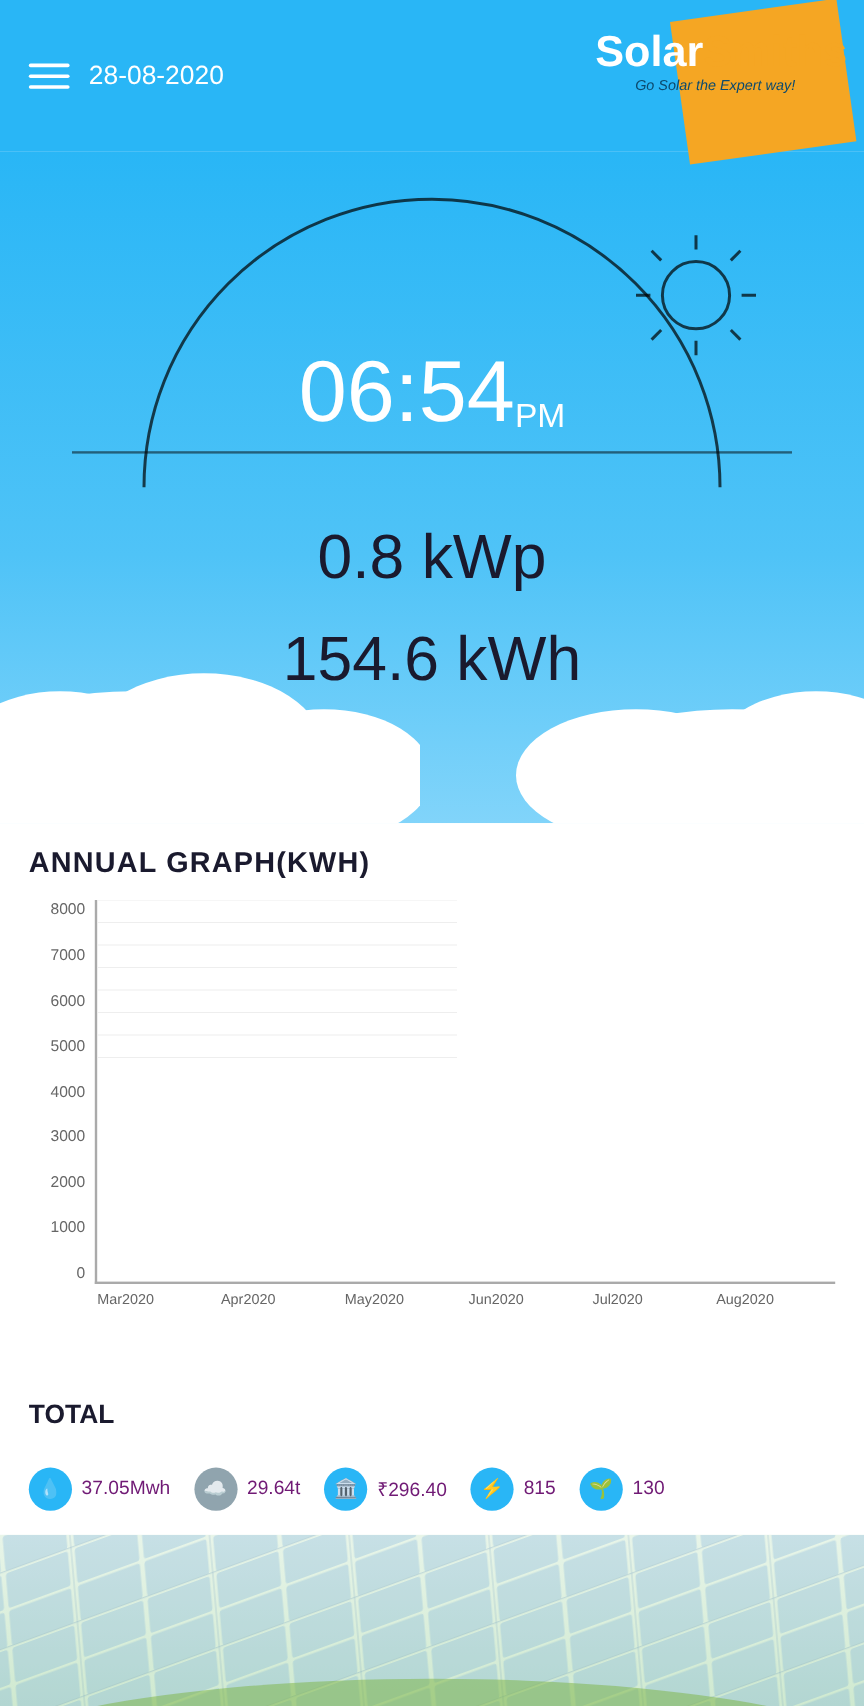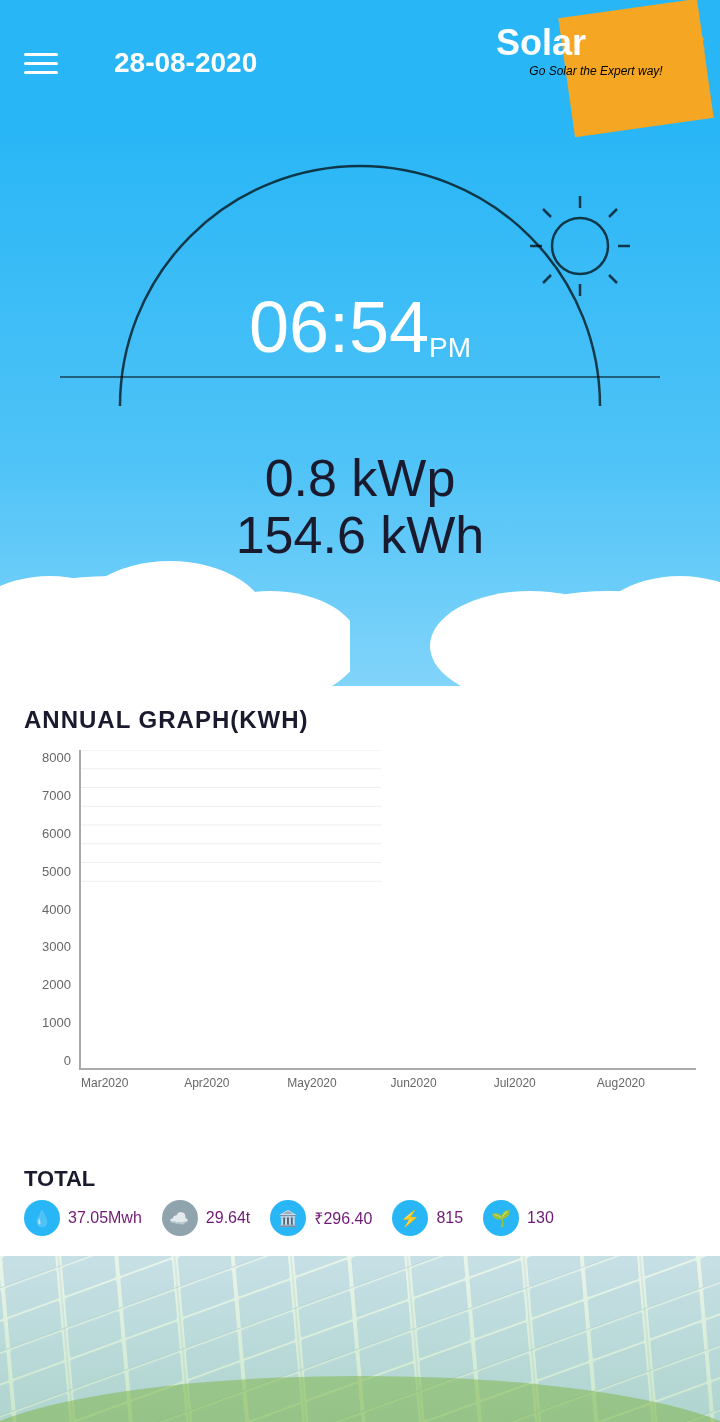--- a/index.html
+++ b/index.html
@@ -35,23 +35,22 @@
     }
     .hamburger span {
       display: block;
       width: 34px;
       height: 3px;
       background: white;
       border-radius: 2px;
     }
     .header-date {
       color: white;
-      font-size: 28px;
-      font-weight: 700;
-      margin-left: 40px;
+      font-size: 22px;
+      font-weight: 400;
     }
 
     
     .sky-section {
       background: linear-gradient(180deg, #29b6f6 0%, #4fc3f7 60%, #81d4fa 100%);
       position: relative;
       height: 560px;
       overflow: hidden;
     }
 
@@ -88,34 +87,35 @@
     .time-line {
       width: 600px;
       height: 2px;
       background: rgba(0,0,0,0.5);
       margin: 8px auto 0;
     }
 
     
     .power-values {
       position: absolute;
-      top: 324px;
+      top: 311px;
       width: 100%;
       text-align: center;
       color: #1a1a2e;
     }
     .power-kwp {
       font-size: 52px;
       font-weight: 300;
       line-height: 1.1;
     }
     .power-kwh {
       font-size: 52px;
       font-weight: 300;
       line-height: 1.1;
+      margin-top: 28px;
     }
 
     
     .clouds-container {
       position: absolute;
       bottom: 0;
       width: 100%;
       height: 200px;
     }
 
@@ -202,21 +202,21 @@
     
     .total-section {
       padding: 16px 24px 20px;
       background: white;
     }
 
     .total-title {
       font-size: 22px;
       font-weight: 800;
       color: #1a1a2e;
-      margin-bottom: 8px;
+      margin-bottom: 31px;
     }
 
     .total-stats {
       display: flex;
       align-items: center;
       gap: 20px;
       flex-wrap: wrap;
     }
 
     .stat-item {
@@ -263,21 +263,21 @@
       z-index: 0;
     }
     .logo-words {
       position: relative;
       z-index: 1;
       text-align: center;
       padding-top: 4px;
     }
     .logo-tagline {
       font-size: 12px;
-      color: #000000;
+      color: #0c4a6e;
       display: block;
       font-style: italic;
     }
 
     
     .grid-lines {
       position: absolute;
       top: 0; left: 0; right: 0; bottom: 0;
       pointer-events: none;
     }

